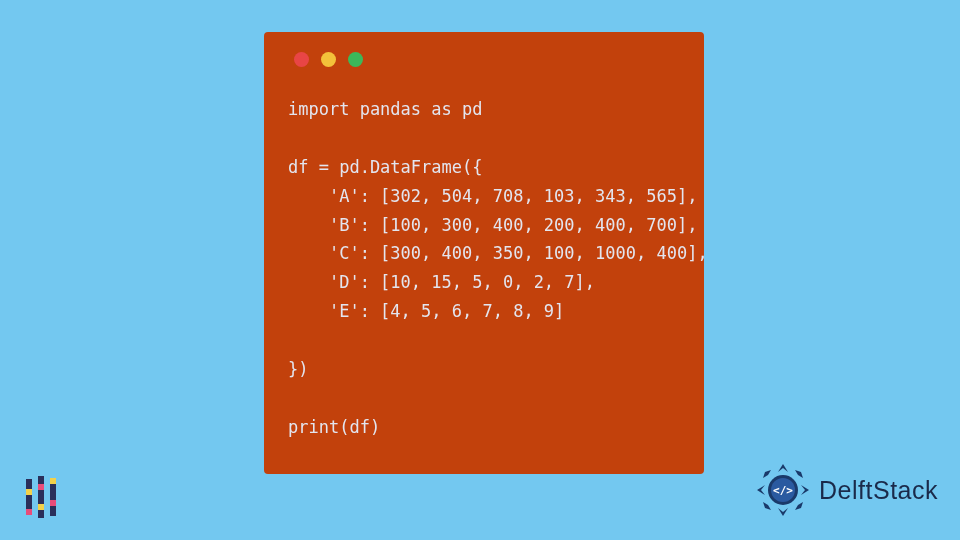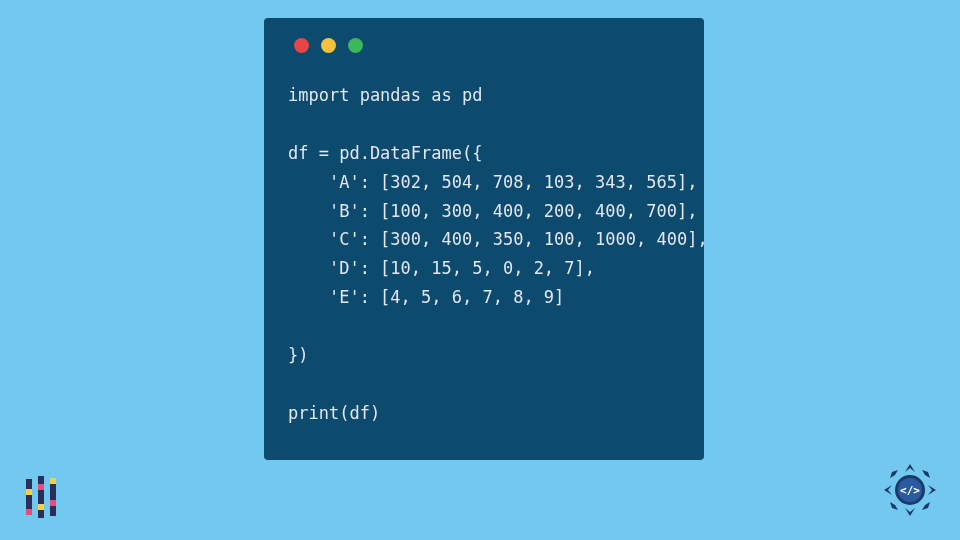--- a/index.html
+++ b/index.html
@@ -7,24 +7,24 @@
       width: 960px;
       height: 540px;
       background: #73c8f0;
       position: relative;
       font-family: -apple-system, BlinkMacSystemFont, "Segoe UI", sans-serif;
       overflow: hidden;
     }
     .code-window {
       position: absolute;
       left: 264px;
-      top: 18px;
+      top: 32px;
       width: 440px;
       height: 442px;
-      background: #0c4a6e;
+      background: #c2410c;
       border-radius: 4px;
       padding: 20px 24px;
     }
     .titlebar {
       display: flex;
       gap: 12px;
       margin-bottom: 28px;
       padding-left: 6px;
     }
     .dot {
@@ -141,13 +141,14 @@
           <path d="M-18,-18 L-20,-12 L-15,-15 L-12,-20 Z"></path>
           <path d="M18,18 L20,12 L15,15 L12,20 Z"></path>
           <path d="M-18,18 L-20,12 L-15,15 L-12,20 Z"></path>
         </g>
         <circle r="15" fill="#1a3a6a"></circle>
         <circle r="12" fill="#2a5aa0"></circle>
         <text x="0" y="4" text-anchor="middle" fill="#fff" font-size="11" font-family="monospace" font-weight="bold">&lt;/&gt;</text>
       </g>
     </svg>
   </div>
+  <span class="brand-text">DelftStack</span>
 </div>
 
 </body></html>

